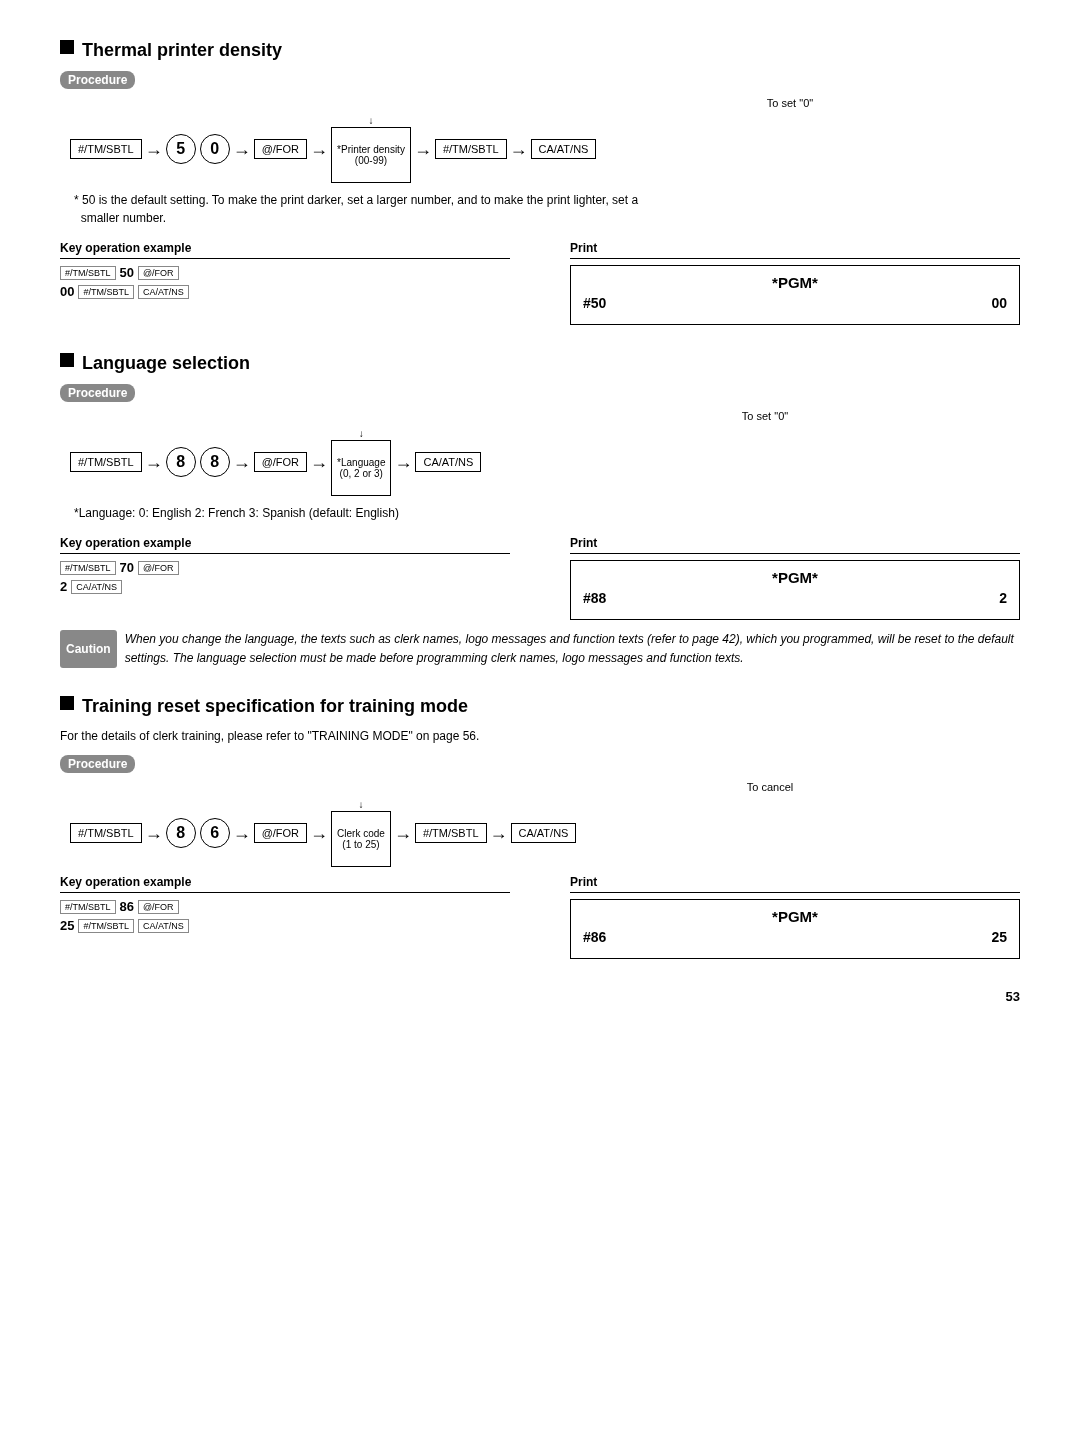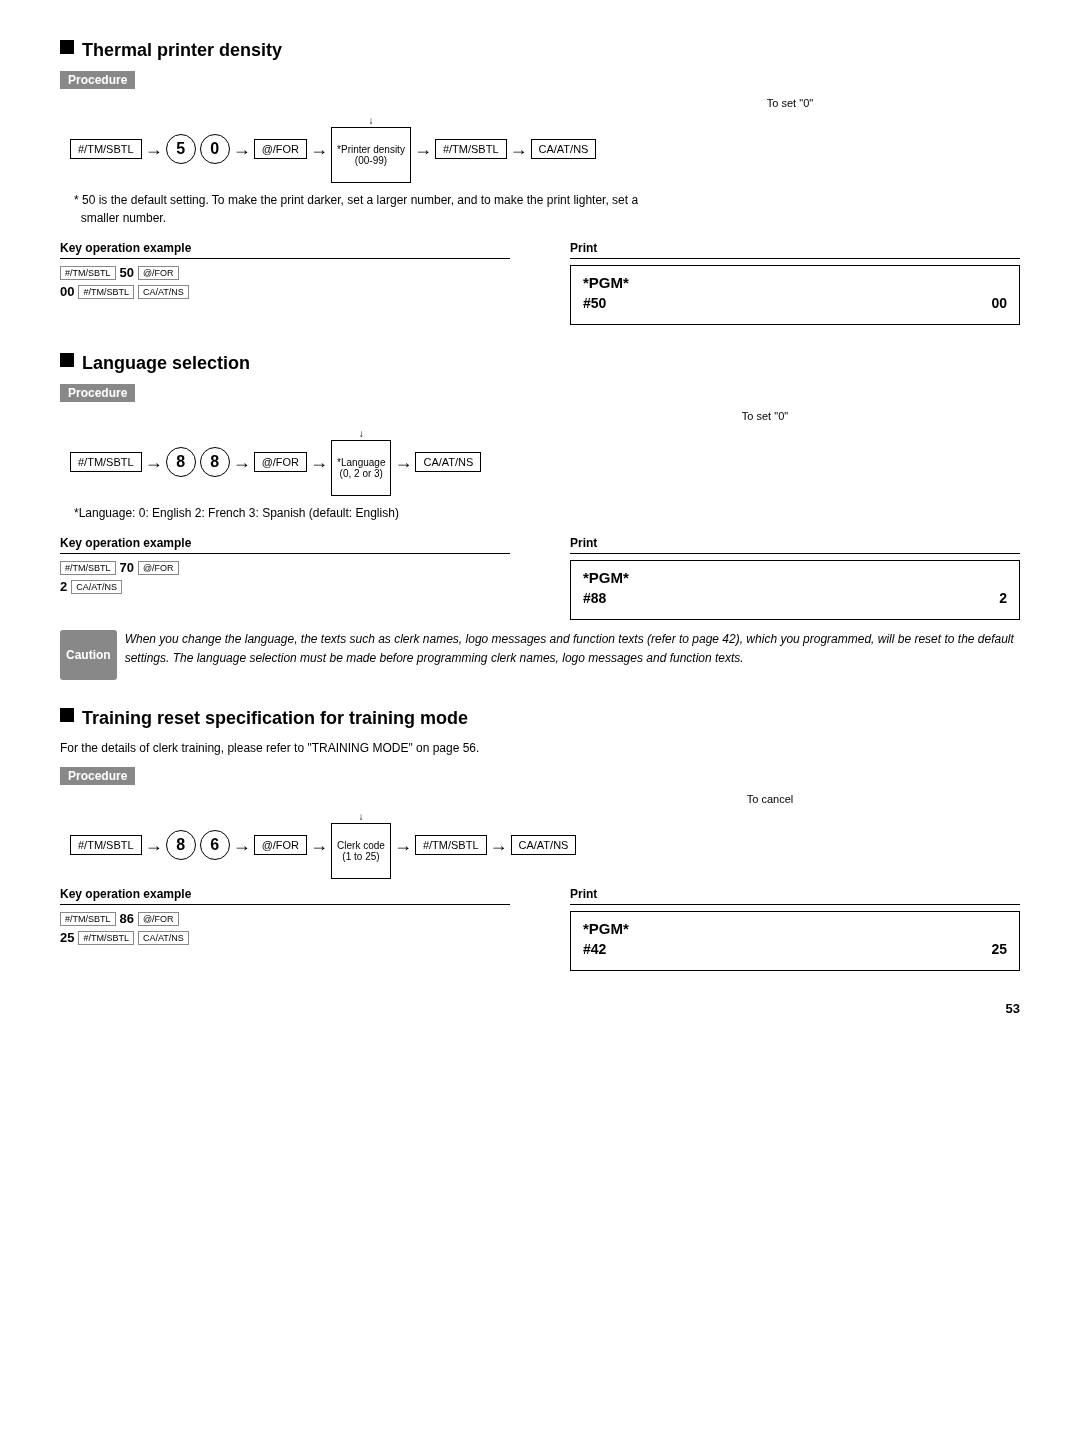--- a/index.html
+++ b/index.html
@@ -33,21 +33,21 @@
       margin-bottom: 28px;
     }
 
     .procedure-badge {
       display: inline-block;
       background: #888;
       color: #fff;
       font-weight: bold;
       font-size: 12px;
       padding: 2px 8px;
-      border-radius: 0;
+      border-radius: 8px;
       margin-bottom: 8px;
     }
 
     .flow-diagram {
       display: flex;
       align-items: center;
       gap: 0px;
       margin: 6px 0 6px 0;
       flex-wrap: nowrap;
       position: relative;
@@ -133,20 +133,21 @@
       font-size: 9px;
       white-space: nowrap;
     }
 
     .print-box {
       border: 1.5px solid #000;
       padding: 8px 12px;
       font-size: 13px;
       min-width: 160px;
       min-height: 60px;
+      text-align: center;
     }
 
     .print-pgm {
       font-size: 15px;
       font-weight: bold;
     }
 
     .print-row2 {
       display: flex;
       justify-content: space-between;
@@ -161,21 +162,21 @@
       gap: 8px;
       margin: 10px 0 18px 0;
     }
 
     .caution-badge {
       display: inline-block;
       background: #888;
       color: #fff;
       font-weight: bold;
       font-size: 12px;
-      padding: 18px 6px;
+      padding: 12px 6px;
       border-radius: 3px;
       white-space: nowrap;
       flex-shrink: 0;
     }
 
     .caution-text {
       font-size: 12px;
       font-style: italic;
       line-height: 1.55;
     }
@@ -364,21 +365,21 @@
           <span class="small-box">#/TM/SBTL</span>
           <span class="small-box">CA/AT/NS</span>
         </div>
       </div>
     </div>
     <div class="print-col">
       <div class="col-header">Print</div>
       <div class="print-box">
         <div class="print-pgm">*PGM*</div>
         <div class="print-row2">
-          <span>#42</span>
+          <span>#86</span>
           <span>25</span>
         </div>
       </div>
     </div>
   </div>
 </div>
 
 <div class="page-number">53</div>
 
 </body></html>

